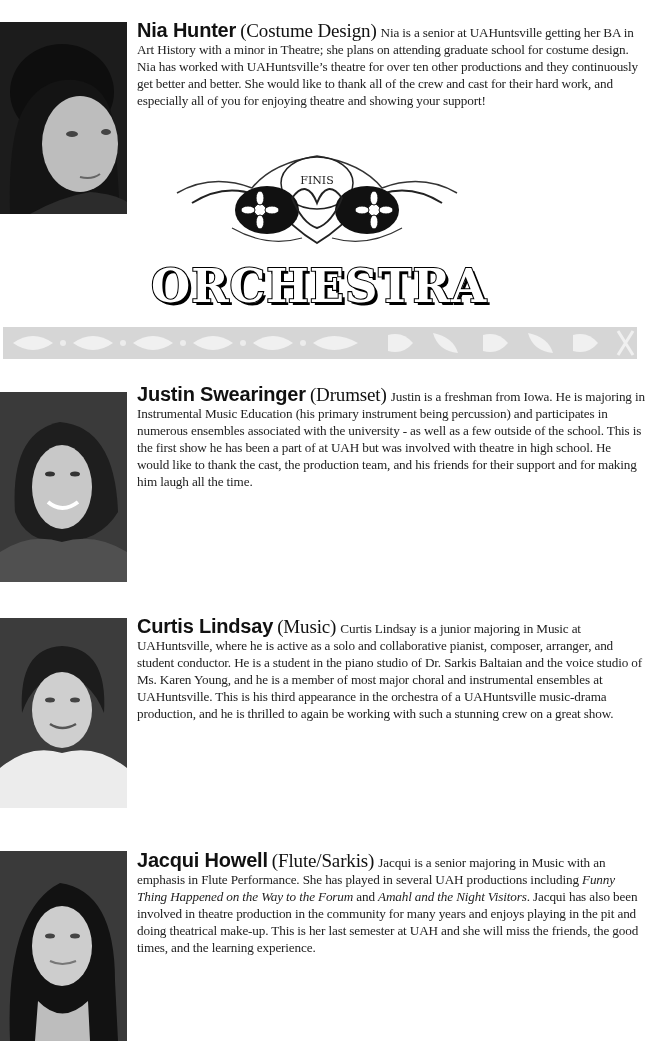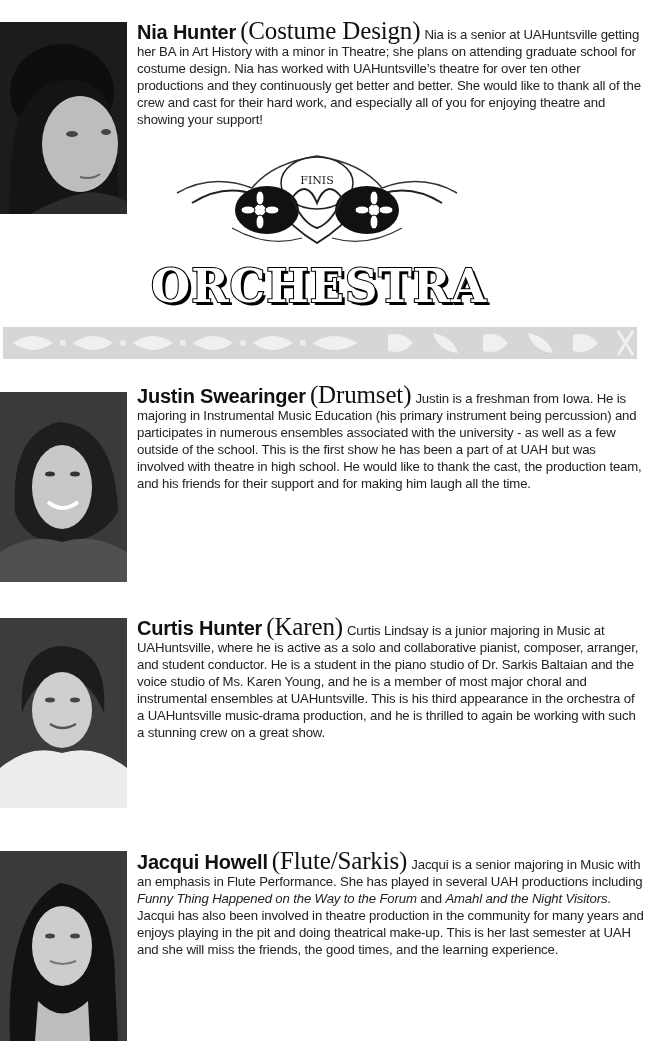--- a/index.html
+++ b/index.html
@@ -3,22 +3,22 @@
 <meta charset="utf-8">
 <style>
   html, body { margin: 0; padding: 0; background: #ffffff; }
   body { width: 650px; height: 1044px; position: relative; overflow: hidden; font-family: "DejaVu Sans", sans-serif; color: #1a1a1a; }
 
   .photo { position: absolute; left: 0; width: 127px; overflow: hidden; background: #2a2a2a; }
   .photo svg { display: block; width: 100%; height: 100%; }
 
   .bio { position: absolute; left: 137px; width: 508px; font-size: 13.2px; line-height: 17px; letter-spacing: -0.15px; color: #222; }
   .bio .name { font-family: "Liberation Sans", sans-serif; font-weight: bold; font-size: 20px; letter-spacing: -0.2px; color: #111; margin-top: 36px; }
-  .bio .role { font-family: "Liberation Serif", serif; font-size: 25px; color: #111; }
-  .bio .text { font-family: Liberation Sans, sans-serif; }
+  .bio .role { font-family: "Liberation Serif", serif; font-size: 19px; color: #111; }
+  .bio .text { font-family: Liberation Serif, serif; }
   .bio em { font-style: italic; }
 
   #ornament { position: absolute; left: 172px; top: 148px; width: 290px; height: 105px; }
   #title { position: absolute; left: 150px; top: 256px; width: 345px; height: 56px; }
   #title-text { font-family: "DejaVu Serif", serif; font-weight: bold; font-size: 47px; letter-spacing: 1px; fill: #fff; stroke: #000; stroke-width: 2.2px; paint-order: stroke; }
   #banner { position: absolute; left: 3px; top: 327px; width: 634px; height: 32px; }
 </style>
 </head>
 <body>
 
@@ -115,22 +115,22 @@
     <rect width="127" height="190" fill="#3c3c3c"></rect>
     <path d="M22 95 Q18 30 62 28 Q108 30 104 95 Q90 60 62 58 Q34 60 22 95 Z" fill="#1c1c1c"></path>
     <ellipse cx="62" cy="92" rx="30" ry="38" fill="#cfcfcf"></ellipse>
     <ellipse cx="50" cy="82" rx="5" ry="2.5" fill="#444"></ellipse>
     <ellipse cx="75" cy="82" rx="5" ry="2.5" fill="#444"></ellipse>
     <path d="M50 106 Q62 114 76 106" stroke="#555" stroke-width="2.5" fill="none"></path>
     <path d="M0 190 L0 150 Q30 125 62 135 Q95 125 127 150 L127 190 Z" fill="#ececec"></path>
   </svg>
 </div>
 <div class="bio" style="top:618px;">
-  <span class="name">Curtis Hunter</span>
-  <span class="role">(Karen)</span>
+  <span class="name">Curtis Lindsay</span>
+  <span class="role">(Music)</span>
   <span class="text">Curtis Lindsay is a junior majoring in Music at UAHuntsville, where he is active as a solo and collaborative pianist, composer, arranger, and student conductor. He is a student in the piano studio of Dr. Sarkis Baltaian and the voice studio of Ms. Karen Young, and he is a member of most major choral and instrumental ensembles at UAHuntsville. This is his third appearance in the orchestra of a UAHuntsville music-drama production, and he is thrilled to again be working with such a stunning crew on a great show.</span>
 </div>
 
 <div class="photo" style="top:851px; height:190px;">
   <svg viewBox="0 0 127 190">
     <rect width="127" height="190" fill="#3a3a3a"></rect>
     <path d="M10 190 Q5 60 60 32 Q115 40 115 130 L118 190 Z" fill="#121212"></path>
     <ellipse cx="62" cy="95" rx="30" ry="40" fill="#cdcdcd"></ellipse>
     <ellipse cx="50" cy="85" rx="5" ry="2.5" fill="#444"></ellipse>
     <ellipse cx="75" cy="85" rx="5" ry="2.5" fill="#444"></ellipse>

